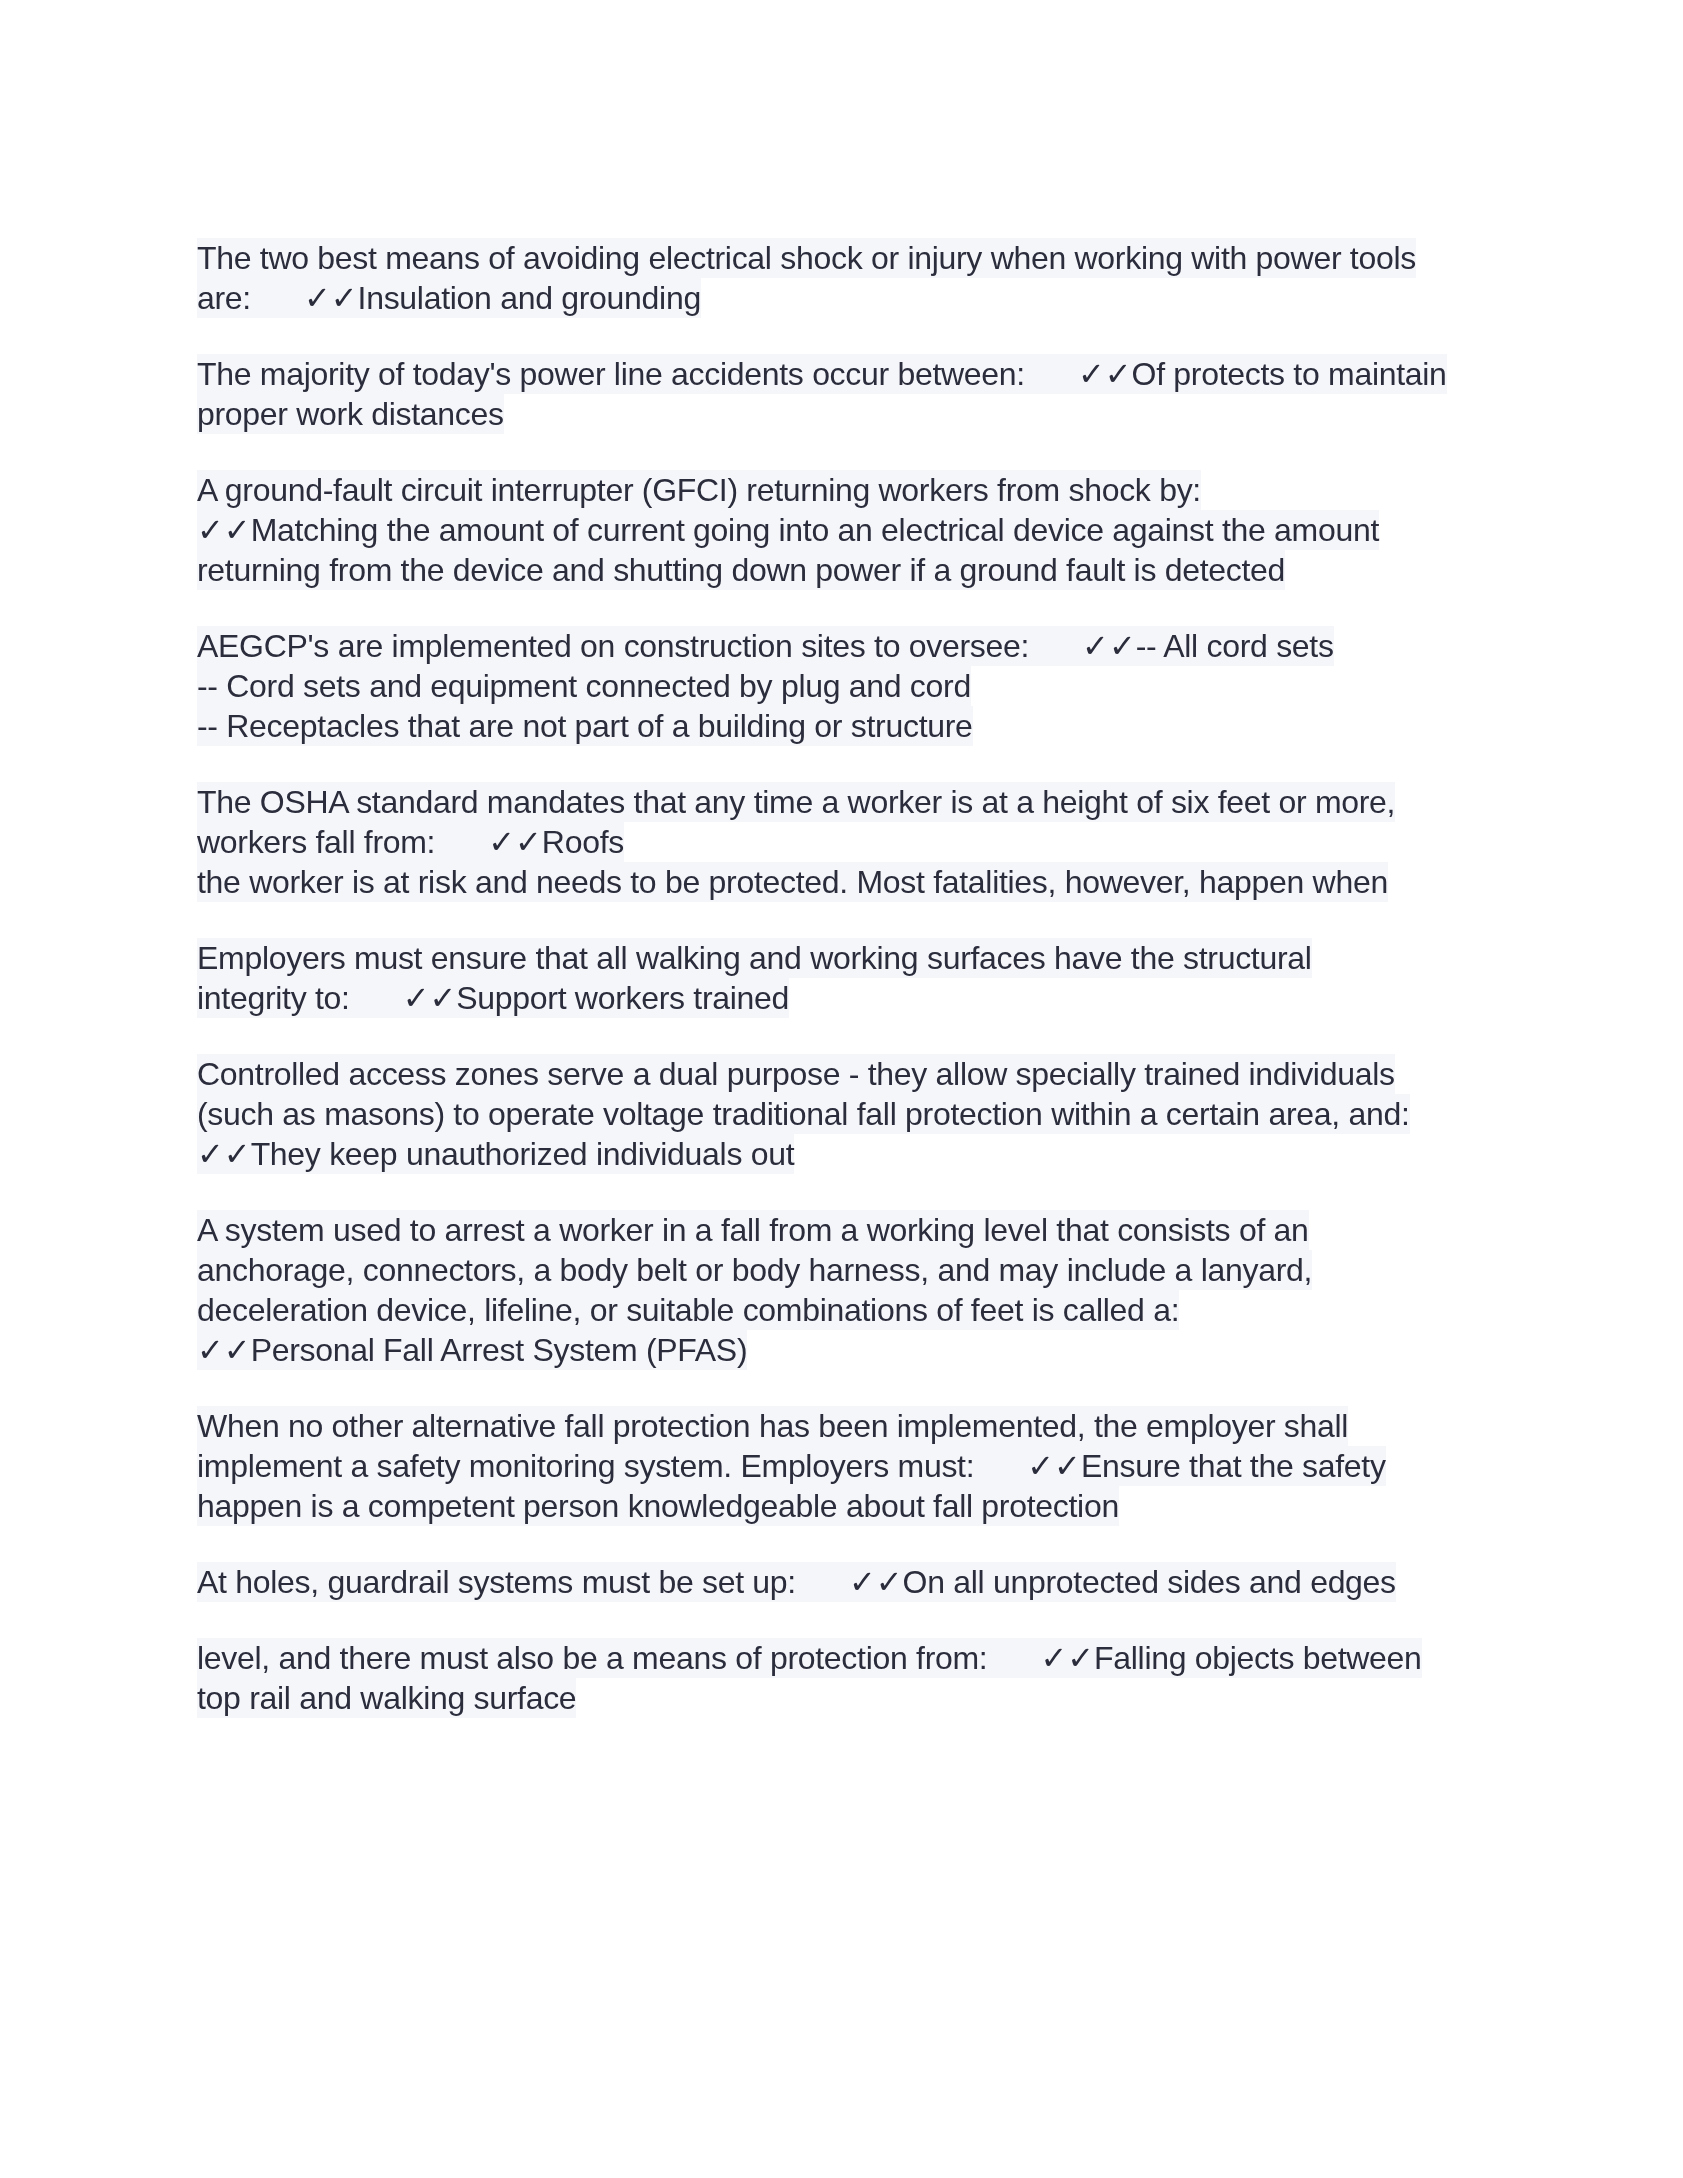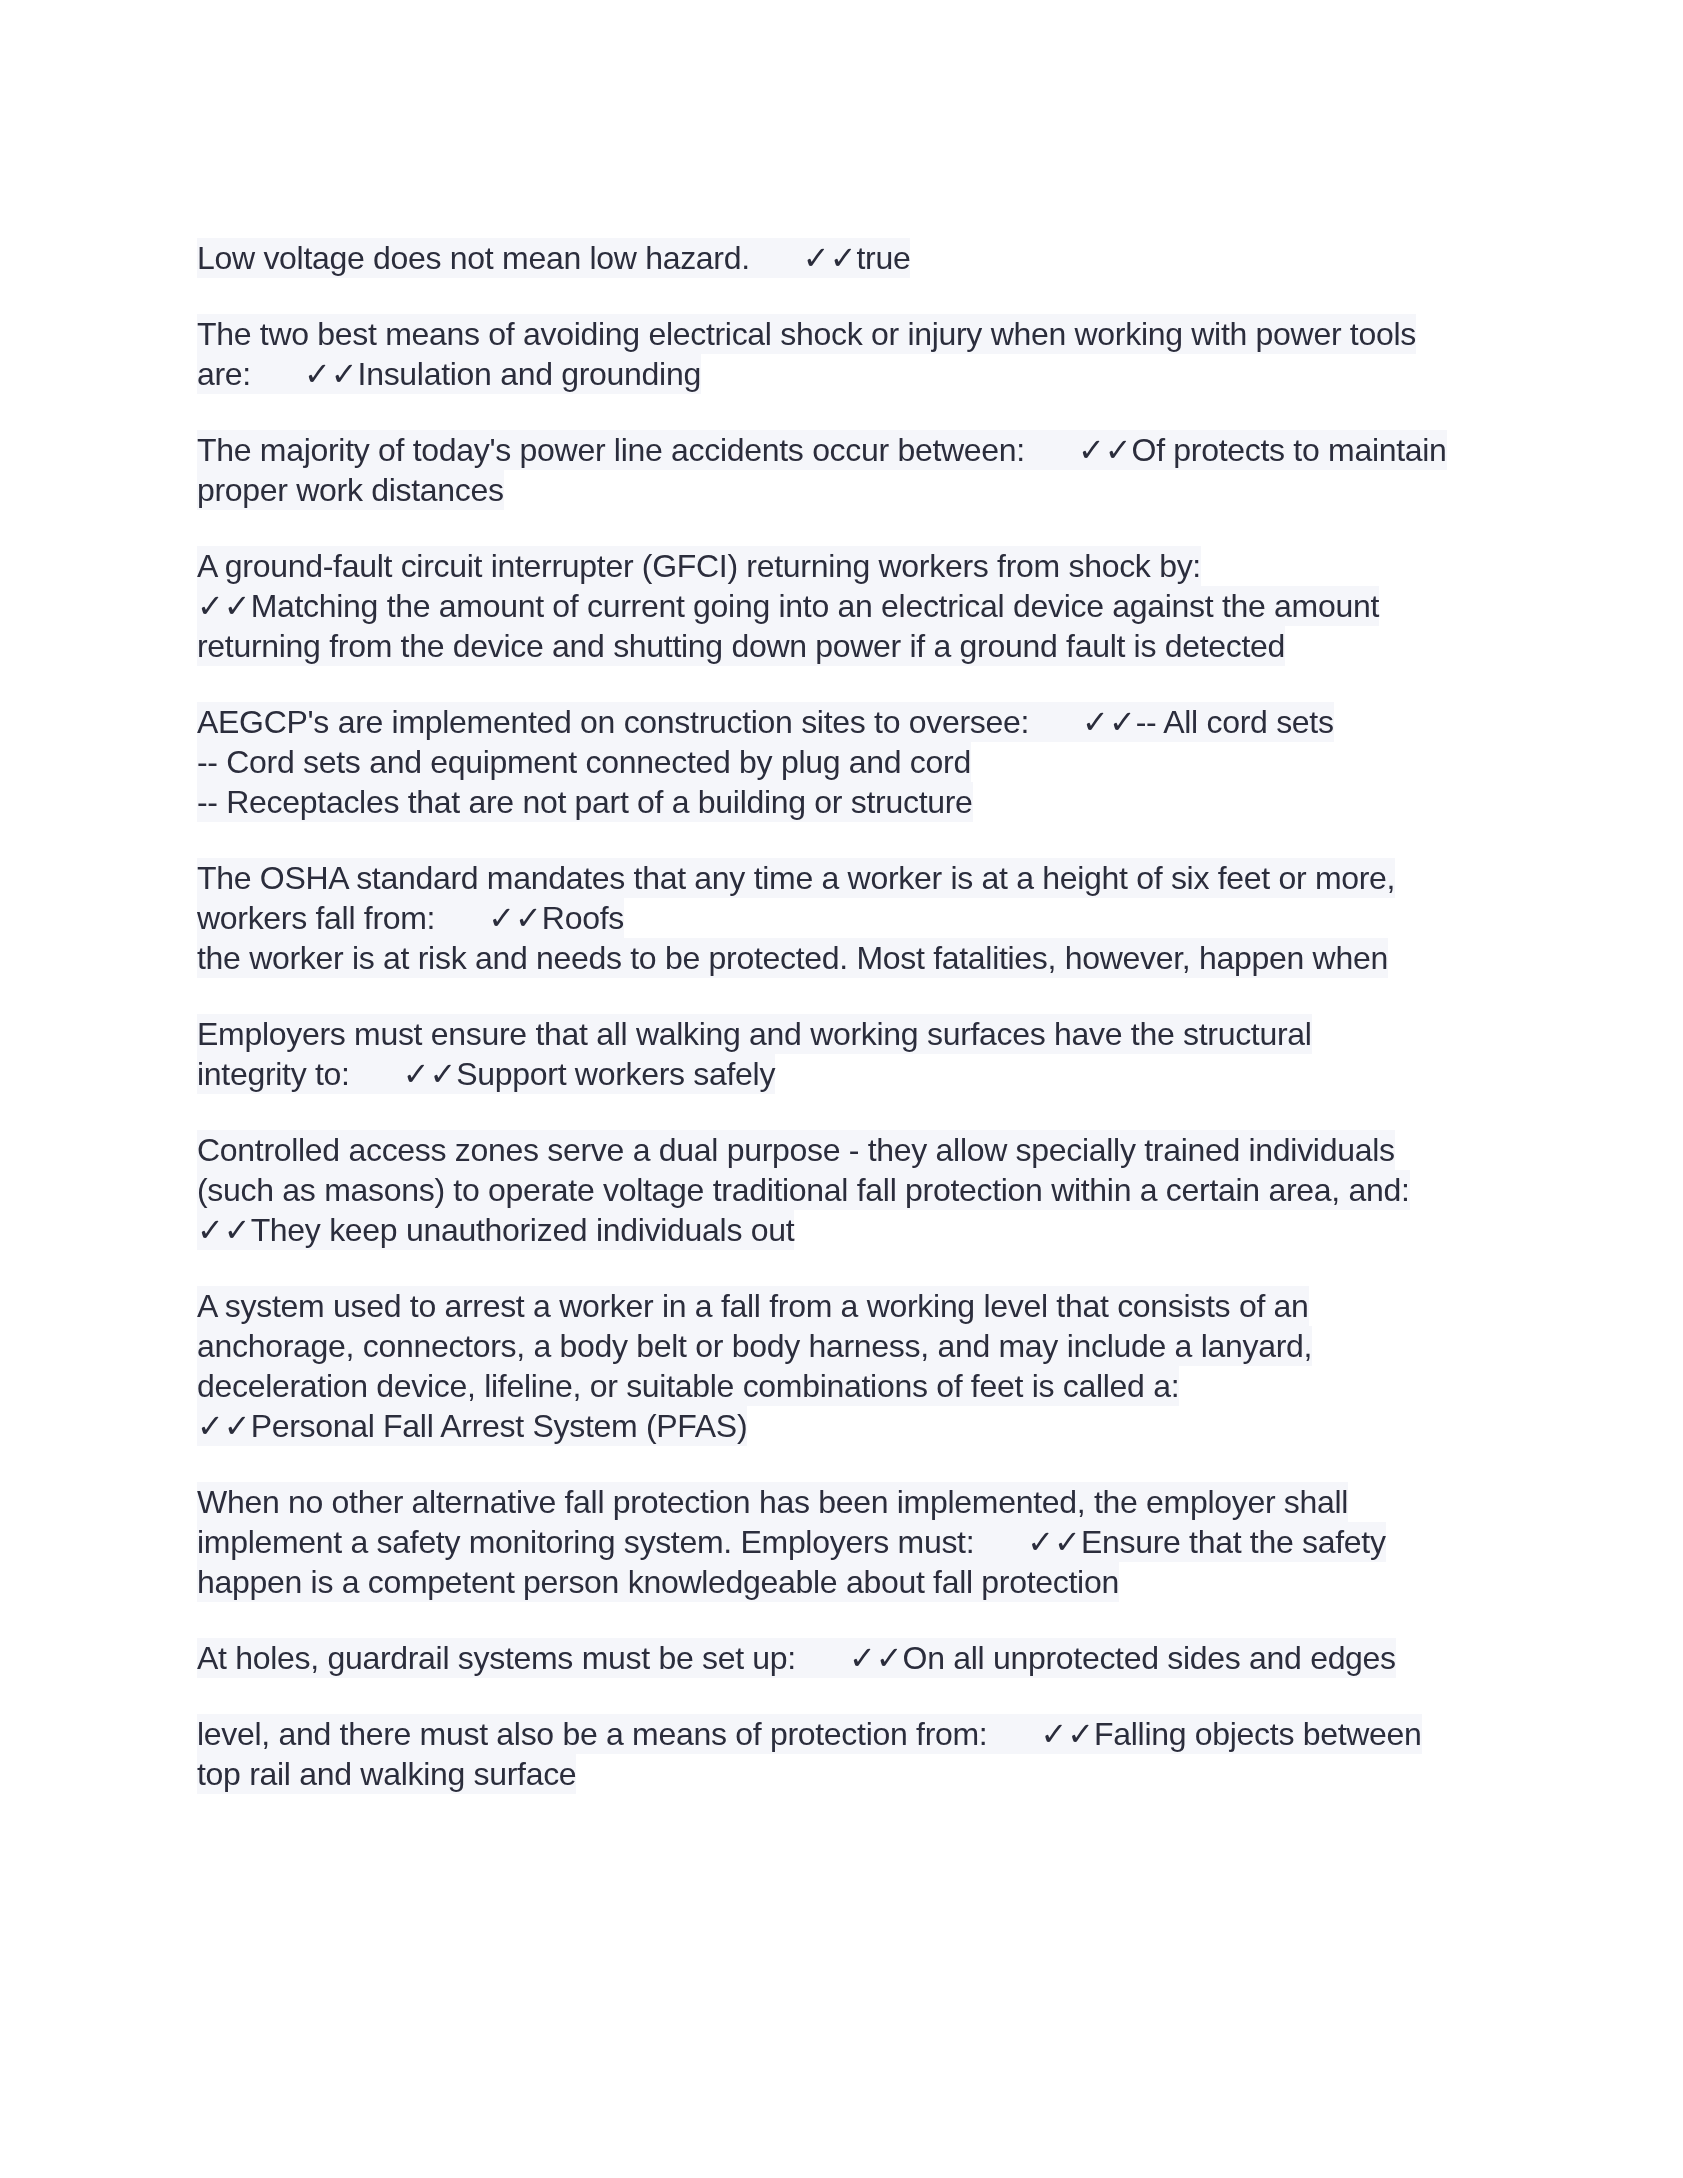--- a/index.html
+++ b/index.html
@@ -42,23 +42,20 @@
   .gap {
     display: inline-block;
     width: 53px;
   }
 </style>
 </head>
 <body>
 
 <div class="page">
 
-  <div class="qa">
-    <span class="line"><span>Low voltage does not mean low hazard.</span><span class="gap"></span><span class="ticks">✓✓</span><span class="ans">true</span></span>
-  </div>
 
   <div class="qa">
     <span class="line">The two best means of avoiding electrical shock or injury when working with power tools</span>
     <span class="line"><span>are:</span><span class="gap"></span><span class="ticks">✓✓</span><span class="ans">Insulation and grounding</span></span>
   </div>
 
   <div class="qa">
     <span class="line"><span>The majority of today's power line accidents occur between:</span><span class="gap"></span><span class="ticks">✓✓</span><span class="ans">Of protects to maintain</span></span>
     <span class="line ans">proper work distances</span>
   </div>
@@ -76,21 +73,21 @@
   </div>
 
   <div class="qa">
     <span class="line">The OSHA standard mandates that any time a worker is at a height of six feet or more,</span>
     <span class="line"><span>workers fall from:</span><span class="gap"></span><span class="ticks">✓✓</span><span class="ans">Roofs</span></span>
     <span class="line">the worker is at risk and needs to be protected. Most fatalities, however, happen when</span>
   </div>
 
   <div class="qa">
     <span class="line">Employers must ensure that all walking and working surfaces have the structural</span>
-    <span class="line"><span>integrity to:</span><span class="gap"></span><span class="ticks">✓✓</span><span class="ans">Support workers safely</span></span>
+    <span class="line"><span>integrity to:</span><span class="gap"></span><span class="ticks">✓✓</span><span class="ans">Support workers trained</span></span>
   </div>
 
   <div class="qa">
     <span class="line">Controlled access zones serve a dual purpose - they allow specially trained individuals</span>
     <span class="line">(such as masons) to operate voltage traditional fall protection within a certain area, and:</span>
     <span class="line"><span class="ticks">✓✓</span><span class="ans">They keep unauthorized individuals out</span></span>
   </div>
 
   <div class="qa">
     <span class="line">A system used to arrest a worker in a fall from a working level that consists of an</span>

